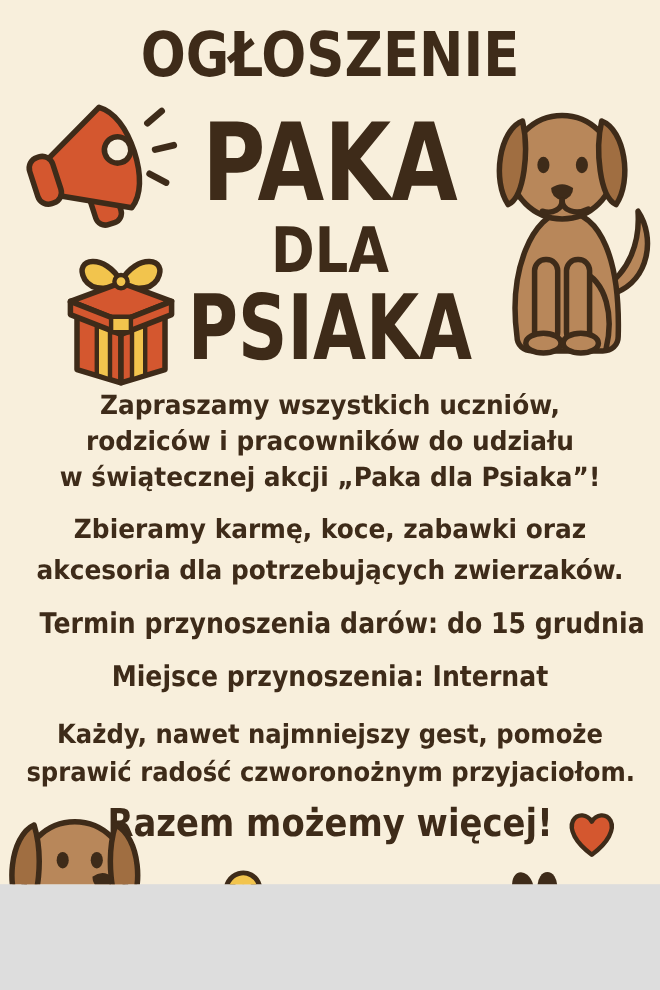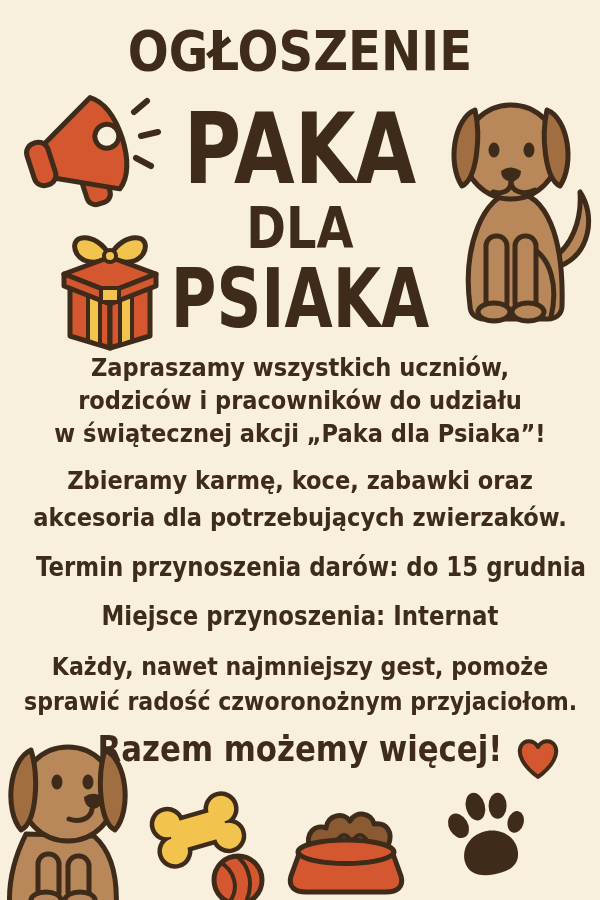--- a/index.html
+++ b/index.html
@@ -8,21 +8,21 @@
     --red:#d4572f;
     --yellow:#f2c44d;
     --dog-body:#b8875a;
     --dog-ear:#a06e41;
     --kibble:#8a5a33;
   }
   *{margin:0;padding:0;box-sizing:border-box;}
   html,body{background:#ddd;}
   .poster{
     position:relative;
-    width:600px;height:900px;
+    width:600px;height:804px;
     background:var(--background);
     overflow:hidden;
     font-family:"DejaVu Sans","Liberation Sans",sans-serif;
     font-weight:700;
     color:var(--ink);
   }
   .txt{
     position:absolute;left:0;right:0;
     text-align:center;
     transform-origin:50% 50%;

